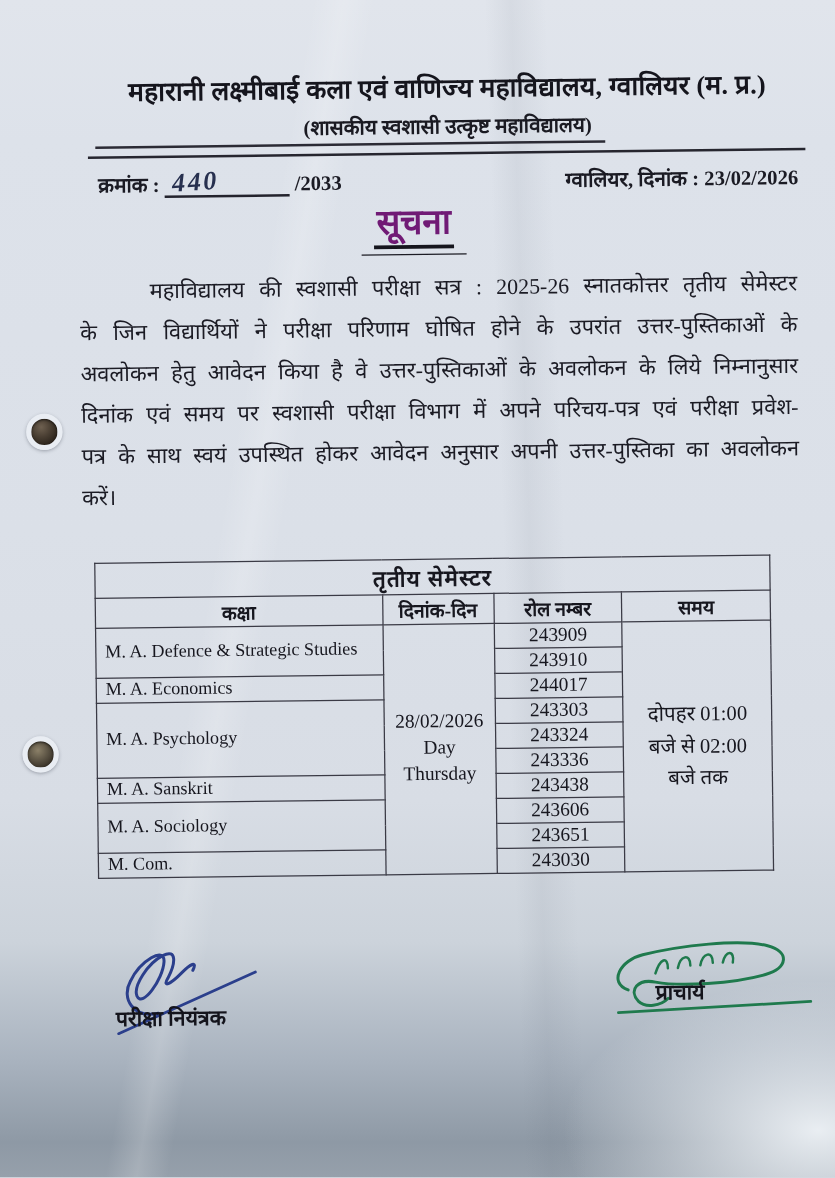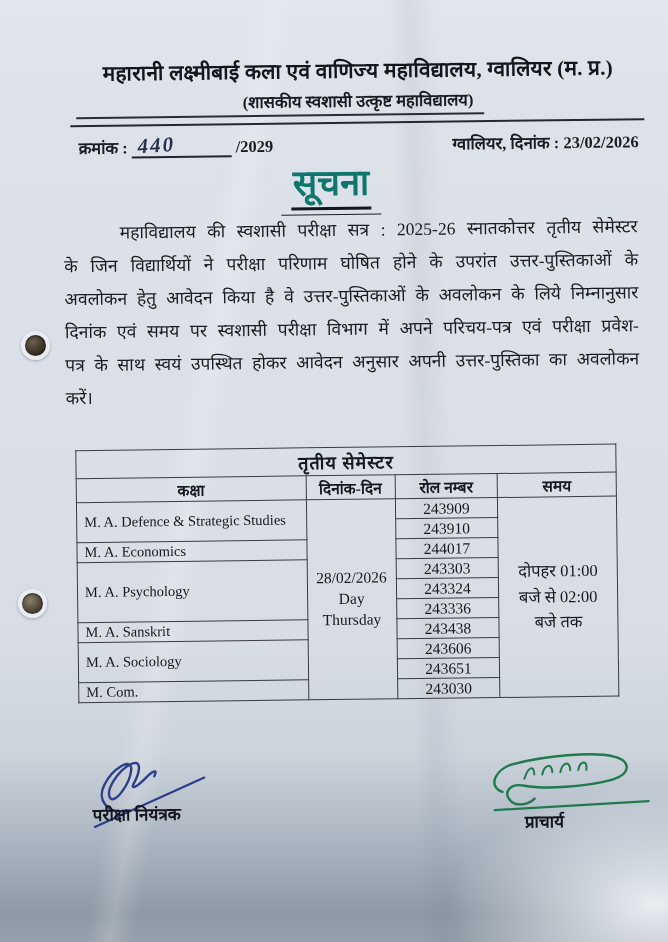--- a/index.html
+++ b/index.html
@@ -44,21 +44,21 @@
     justify-content:space-between;align-items:flex-end;font-size:16.5px;font-weight:700;}
   .serial-left{display:flex;align-items:flex-end;gap:4px;}
   .serial-line{display:inline-block;min-width:92px;border-bottom:2px solid #23232d;
     text-align:left;padding:0 2px 0 6px;line-height:1;}
   .handwritten{font-style:italic;font-weight:700;font-size:21px;color:#27304f;
     letter-spacing:2px;transform:rotate(-3deg);display:inline-block;}
 
   .notice-title-wrap{position:absolute;top:157px;left:0;right:0;text-align:center;}
   .title-outer{display:inline-block;border-bottom:1.5px solid #1c1c24;padding:0 10px 4px;}
   .title-inner{display:inline-block;border-bottom:3.5px solid #15151d;padding:0 2px 1px;
-    font-size:36px;font-weight:700;color:#0f766e;}
+    font-size:28px;font-weight:700;color:#701a75;}
 
   .para{position:absolute;top:214px;left:66px;right:28px;
     font-size:17.5px;line-height:33px;text-align:justify;text-indent:56px;
     word-spacing:5px;color:#1b1b24;}
 
   
   .notice-table{position:absolute;top:447px;left:75px;width:541px;
     border-collapse:collapse;table-layout:fixed;color:#17171f;}
   .notice-table col.c-class{width:42.5%;}
   .notice-table col.c-date{width:16.5%;}
@@ -75,21 +75,21 @@
   td.date-cell .dline{display:block;font-family:Liberation Serif, serif;}
   td.time-cell{text-align:center;font-size:16.5px;line-height:1.55;padding:0 8px;}
 
   
   .sign-block{position:absolute;}
   .sign-left{left:78px;top:748px;width:170px;height:90px;}
   .sign-right{left:468px;top:748px;width:190px;height:90px;}
   .sign-svg{position:absolute;left:0;top:0;}
   .sign-label{position:absolute;font-size:17px;font-weight:700;color:#14141c;white-space:nowrap;}
   .sign-left .sign-label{left:10px;top:52px;}
-  .sign-right .sign-label{left:52px;top:64px;}
+  .sign-right .sign-label{left:52px;top:36px;}
 </style>
 </head>
 <body>
 
 <div class="paper"></div>
 <div class="wrinkles"></div>
 
 <div class="hole h1"></div>
 <div class="hole h2"></div>
 
@@ -97,21 +97,21 @@
 
   <div class="college-name">महारानी लक्ष्मीबाई कला एवं वाणिज्य महाविद्यालय, ग्वालियर (म. प्र.)</div>
   <div class="college-sub">(शासकीय स्वशासी उत्कृष्ट महाविद्यालय)</div>
   <div class="rule-a"></div>
   <div class="rule-b"></div>
 
   <div class="meta-row">
     <span class="serial-left">
       <span>क्रमांक :</span>
       <span class="serial-line"><span class="handwritten">440</span></span>
-      <span>/2029</span>
+      <span>/2033</span>
     </span>
     <span>ग्वालियर, दिनांक : 23/02/2026</span>
   </div>
 
   <div class="notice-title-wrap">
     <span class="title-outer"><span class="title-inner">सूचना</span></span>
   </div>
 
   <div class="para">महाविद्यालय की स्वशासी परीक्षा सत्र : 2025-26 स्नातकोत्तर तृतीय सेमेस्टर के जिन विद्यार्थियों ने परीक्षा परिणाम घोषित होने के उपरांत उत्तर-पुस्तिकाओं के अवलोकन हेतु आवेदन किया है वे उत्तर-पुस्तिकाओं के अवलोकन के लिये निम्नानुसार दिनांक एवं समय पर स्वशासी परीक्षा विभाग में अपने परिचय-पत्र एवं परीक्षा प्रवेश-पत्र के साथ स्वयं उपस्थित होकर आवेदन अनुसार अपनी उत्तर-पुस्तिका का अवलोकन करें।</div>
 

